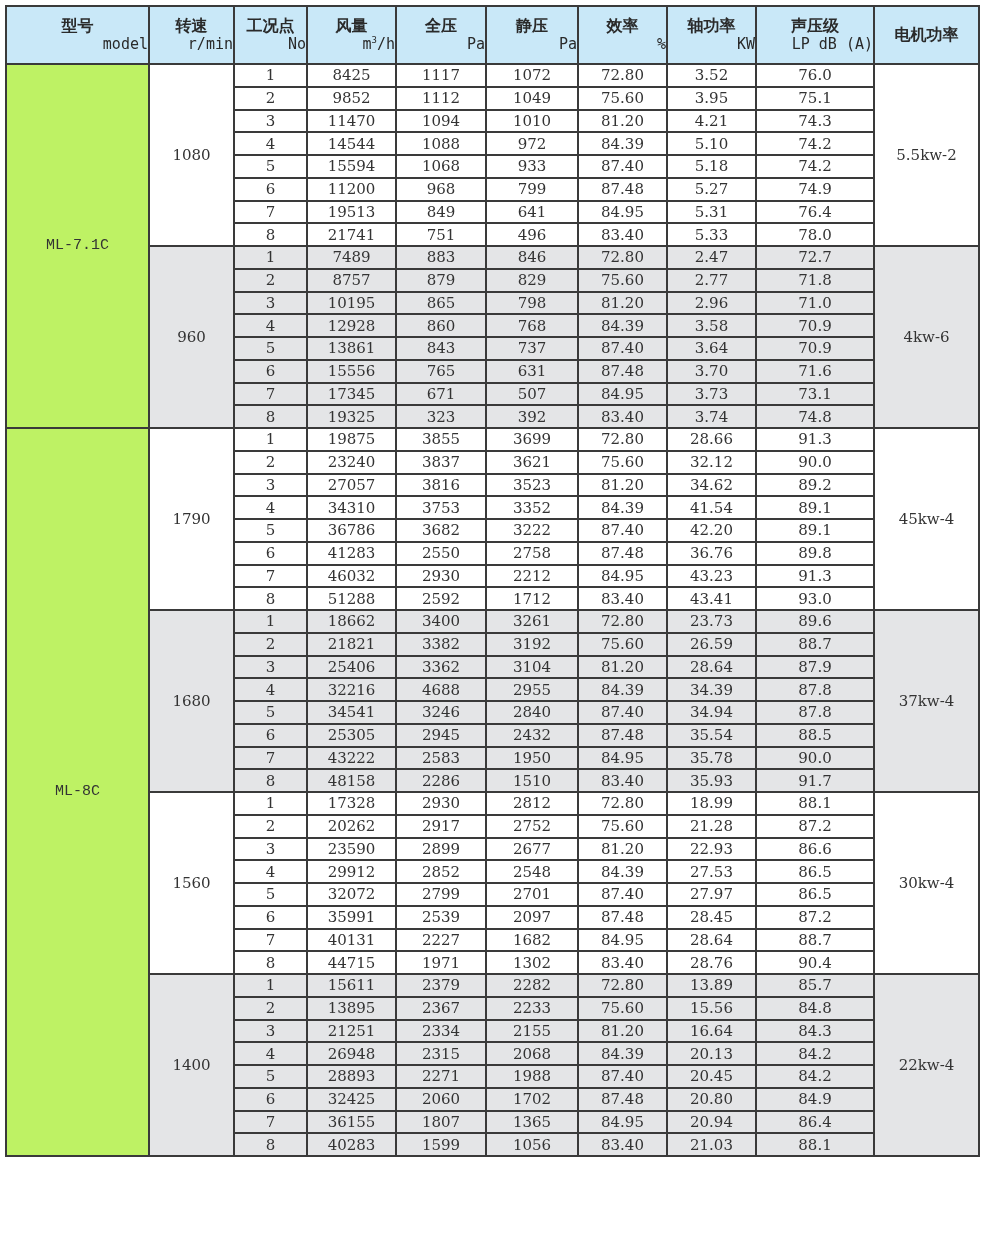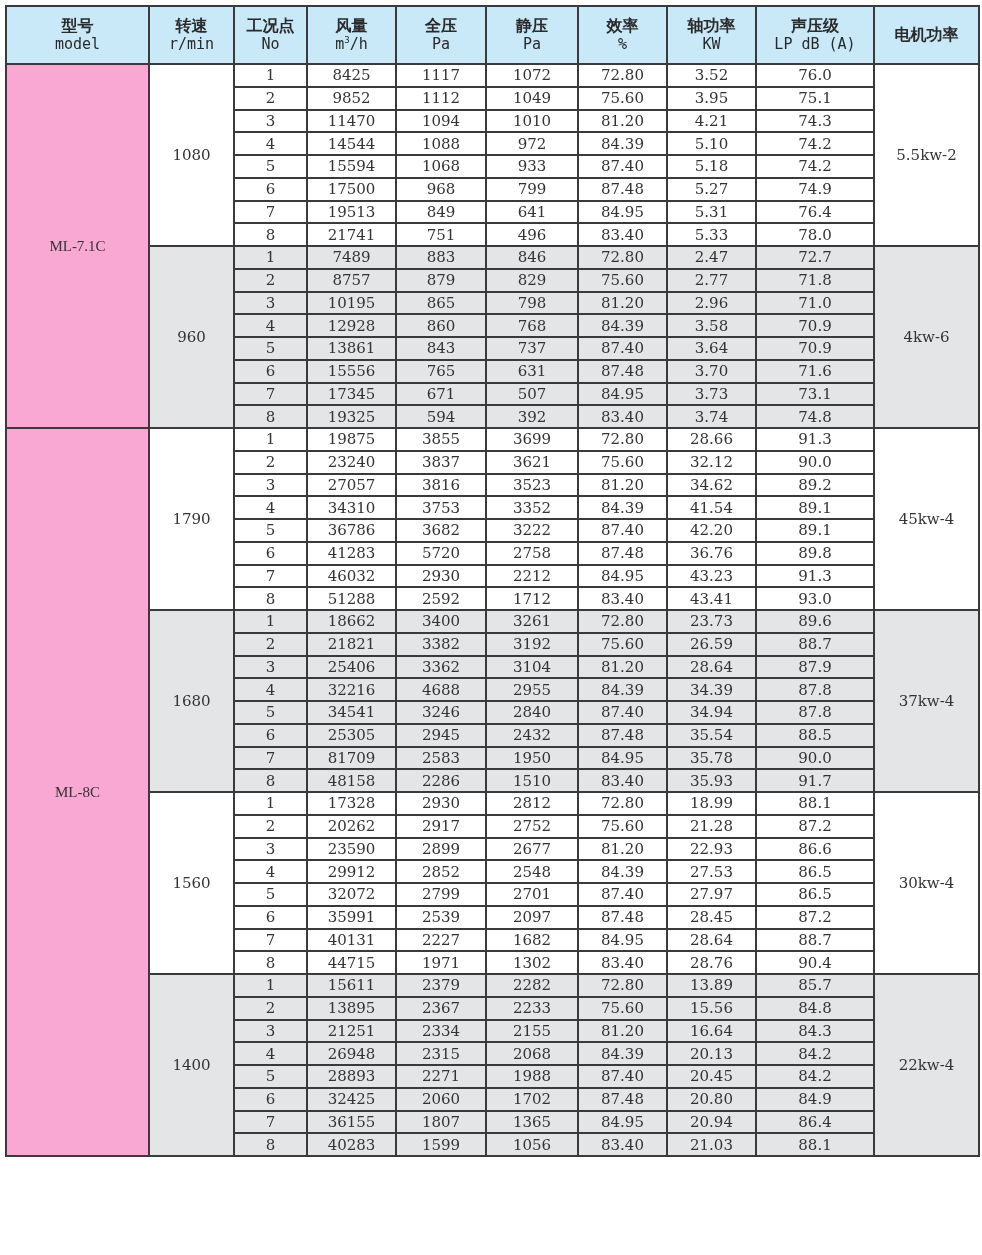--- a/index.html
+++ b/index.html
@@ -22,23 +22,23 @@
     font-weight: normal;
   }
   table.spec thead th {
     background: #c9e8f8;
     height: 56px;
     font-family: "DejaVu Sans Mono", "Liberation Mono", monospace;
     font-size: 15px;
     color: #2a2a2a;
   }
   table.spec thead th .cn { display: block; font-weight: bold; font-family: "DejaVu Sans", sans-serif; font-size: 16px; }
-  table.spec thead th .en { display: block; }
+  table.spec thead th .en { display: block; text-align: right; }
   table.spec tbody td { height: 20.75px; }
-  td.model { background: #f9a8d4; font-family: Liberation Serif, serif; }
+  td.model { background: #bef264; font-family: Liberation Mono, monospace; }
   tr.shade td.grp { background: #e4e5e7; }
   tr.plain td.grp { background: #ffffff; }
   sup { font-size: 9px; line-height: 0; }
 </style>
 </head>
 <body>
 
 <table class="spec">
   <colgroup>
     <col style="width:143px">
@@ -139,21 +139,21 @@
         <td class="grp">5</td>
         <td class="grp">15594</td>
         <td class="grp">1068</td>
         <td class="grp">933</td>
         <td class="grp">87.40</td>
         <td class="grp">5.18</td>
         <td class="grp">74.2</td>
       </tr>
       <tr class="plain">
         <td class="grp">6</td>
-        <td class="grp">17500</td>
+        <td class="grp">11200</td>
         <td class="grp">968</td>
         <td class="grp">799</td>
         <td class="grp">87.48</td>
         <td class="grp">5.27</td>
         <td class="grp">74.9</td>
       </tr>
       <tr class="plain">
         <td class="grp">7</td>
         <td class="grp">19513</td>
         <td class="grp">849</td>
@@ -232,21 +232,21 @@
         <td class="grp">17345</td>
         <td class="grp">671</td>
         <td class="grp">507</td>
         <td class="grp">84.95</td>
         <td class="grp">3.73</td>
         <td class="grp">73.1</td>
       </tr>
       <tr class="shade">
         <td class="grp">8</td>
         <td class="grp">19325</td>
-        <td class="grp">594</td>
+        <td class="grp">323</td>
         <td class="grp">392</td>
         <td class="grp">83.40</td>
         <td class="grp">3.74</td>
         <td class="grp">74.8</td>
       </tr>
       <tr class="plain">
         <td class="model" rowspan="32">ML-8C</td>
         <td class="grp" rowspan="8">1790</td>
         <td class="grp">1</td>
         <td class="grp">19875</td>
@@ -289,21 +289,21 @@
         <td class="grp">36786</td>
         <td class="grp">3682</td>
         <td class="grp">3222</td>
         <td class="grp">87.40</td>
         <td class="grp">42.20</td>
         <td class="grp">89.1</td>
       </tr>
       <tr class="plain">
         <td class="grp">6</td>
         <td class="grp">41283</td>
-        <td class="grp">5720</td>
+        <td class="grp">2550</td>
         <td class="grp">2758</td>
         <td class="grp">87.48</td>
         <td class="grp">36.76</td>
         <td class="grp">89.8</td>
       </tr>
       <tr class="plain">
         <td class="grp">7</td>
         <td class="grp">46032</td>
         <td class="grp">2930</td>
         <td class="grp">2212</td>
@@ -371,21 +371,21 @@
         <td class="grp">6</td>
         <td class="grp">25305</td>
         <td class="grp">2945</td>
         <td class="grp">2432</td>
         <td class="grp">87.48</td>
         <td class="grp">35.54</td>
         <td class="grp">88.5</td>
       </tr>
       <tr class="shade">
         <td class="grp">7</td>
-        <td class="grp">81709</td>
+        <td class="grp">43222</td>
         <td class="grp">2583</td>
         <td class="grp">1950</td>
         <td class="grp">84.95</td>
         <td class="grp">35.78</td>
         <td class="grp">90.0</td>
       </tr>
       <tr class="shade">
         <td class="grp">8</td>
         <td class="grp">48158</td>
         <td class="grp">2286</td>

